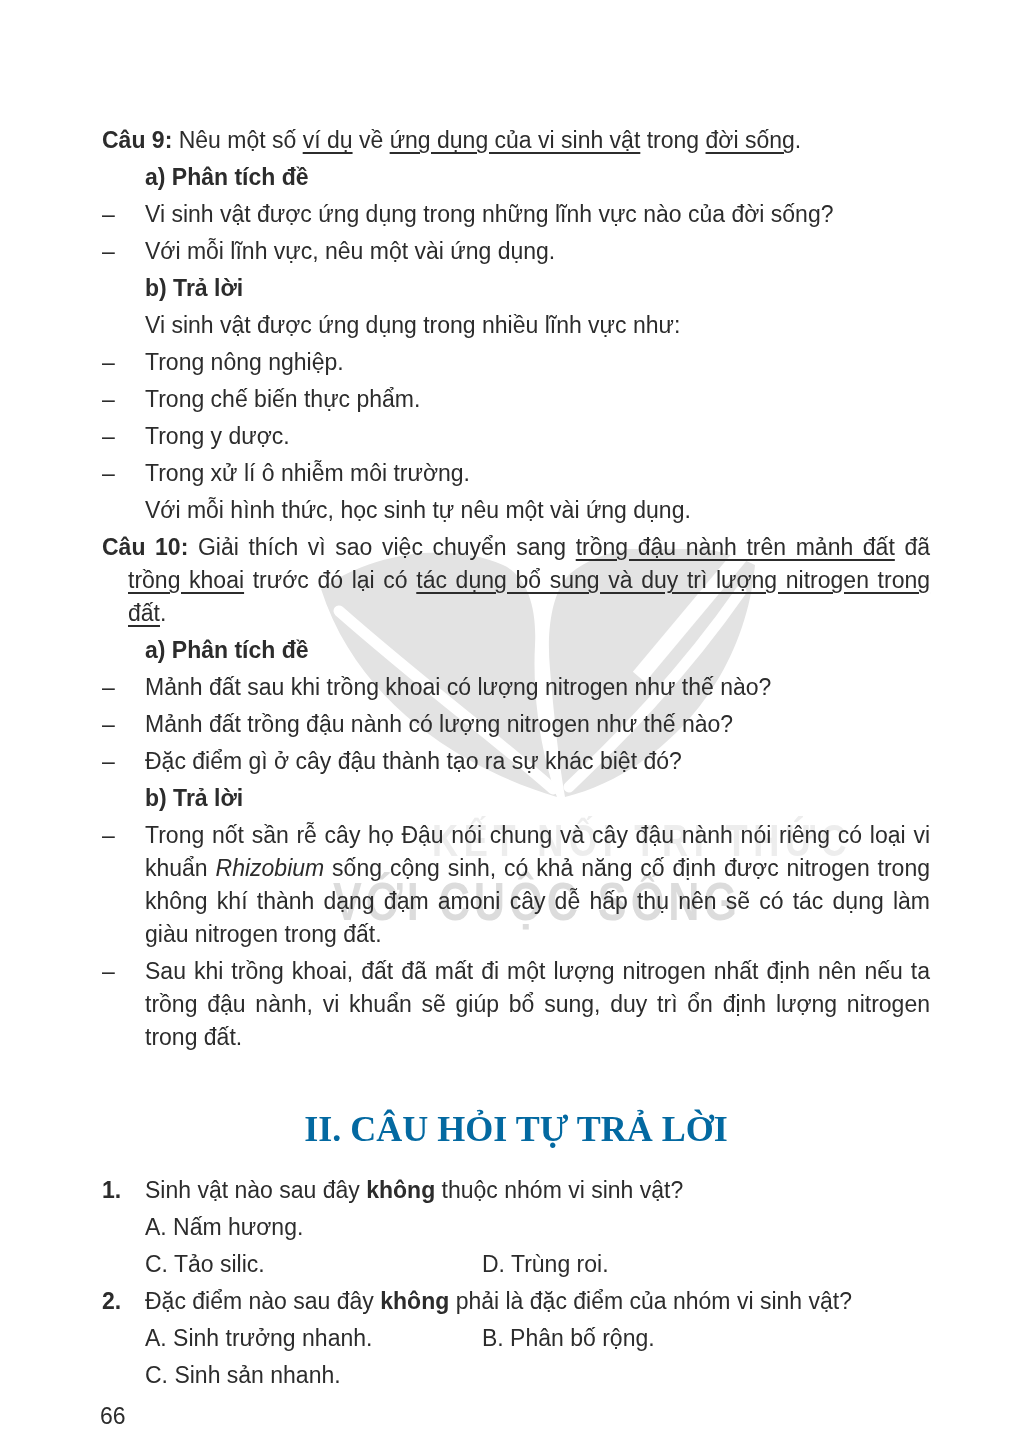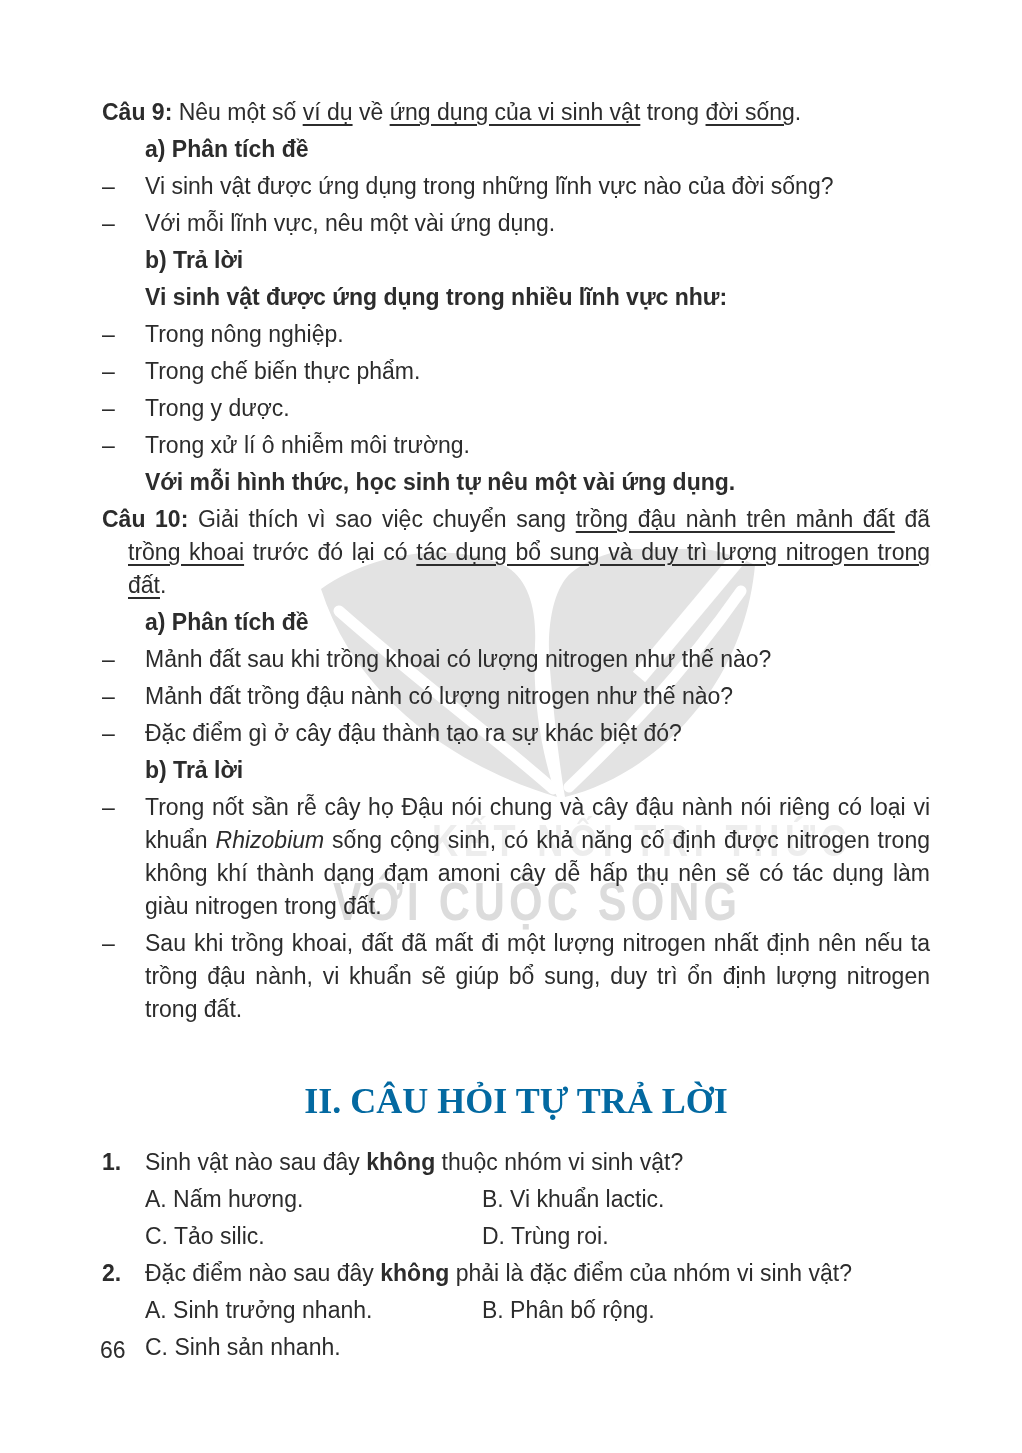--- a/index.html
+++ b/index.html
@@ -22,26 +22,26 @@
     transform:scaleX(0.82);transform-origin:left top;
   }
   .wm-text2{
     position:absolute;left:333px;top:870px;
     font-weight:bold;font-size:54px;letter-spacing:5px;
     color:#dcdcdc;white-space:nowrap;
     transform:scaleX(0.80);transform-origin:left top;
   }
   
   .content{
-    position:absolute;left:102px;top:96px;width:828px;z-index:1;
+    position:absolute;left:102px;top:124px;width:828px;z-index:1;
     line-height:33px;
   }
   .qhead{margin:0 0 4px 0;padding-left:26px;text-indent:-26px;text-align:justify;}
   .sub{margin:0 0 4px 0;padding-left:43px;font-weight:bold;}
-  .plain-ind{margin:0 0 4px 0;padding-left:43px;font-weight:bold;}
+  .plain-ind{margin:0 0 4px 0;padding-left:43px;}
   .row{display:flex;align-items:flex-start;margin:0 0 4px 0;}
   .lab{flex:0 0 43px;}
   .txt{flex:1;text-align:justify;}
   .b{font-weight:bold;}
   .i{font-style:italic;}
   .u{text-decoration:underline;text-decoration-thickness:2px;text-underline-offset:4px;}
   
   .sec2-heading{
     margin:53px 0 23px 0;
     text-align:center;
@@ -51,21 +51,21 @@
     line-height:44px;
     color:#0369a1;
   }
   .qnum-row{display:flex;align-items:flex-start;margin:0 0 4px 0;}
   .qnum{flex:0 0 43px;font-weight:bold;}
   .opt-row{display:flex;margin:0 0 4px 0;padding-left:43px;justify-content:space-between;}
   .opt-a{width:337px;}
   .opt-b{flex:1;}
   
   .pagenum{
-    position:absolute;left:100px;top:1337px;z-index:1;
+    position:absolute;left:100px;top:1403px;z-index:1;
     font-size:23px;color:#2c2c2c;
   }
 </style>
 </head>
 <body>
 
 <div class="page">
 
   <div class="watermark">
     <svg class="wm-leaf" width="470" height="250" viewBox="0 0 470 250" aria-hidden="true">
@@ -143,21 +143,20 @@
     </div>
 
     <h2 class="sec2-heading">II. CÂU HỎI TỰ TRẢ LỜI</h2>
 
     <div class="qnum-row">
       <span class="qnum">1.</span>
       <span class="txt"><span>Sinh vật nào sau đây </span><span class="b">không</span><span> thuộc nhóm vi sinh vật?</span></span>
     </div>
     <div class="opt-row">
       <span class="opt-a">A. Nấm hương.</span>
-      <span class="opt-b">B. Vi khuẩn lactic.</span>
     </div>
     <div class="opt-row">
       <span class="opt-a">C. Tảo silic.</span>
       <span class="opt-b">D. Trùng roi.</span>
     </div>
 
     <div class="qnum-row">
       <span class="qnum">2.</span>
       <span class="txt"><span>Đặc điểm nào sau đây </span><span class="b">không</span><span> phải là đặc điểm của nhóm vi sinh vật?</span></span>
     </div>

